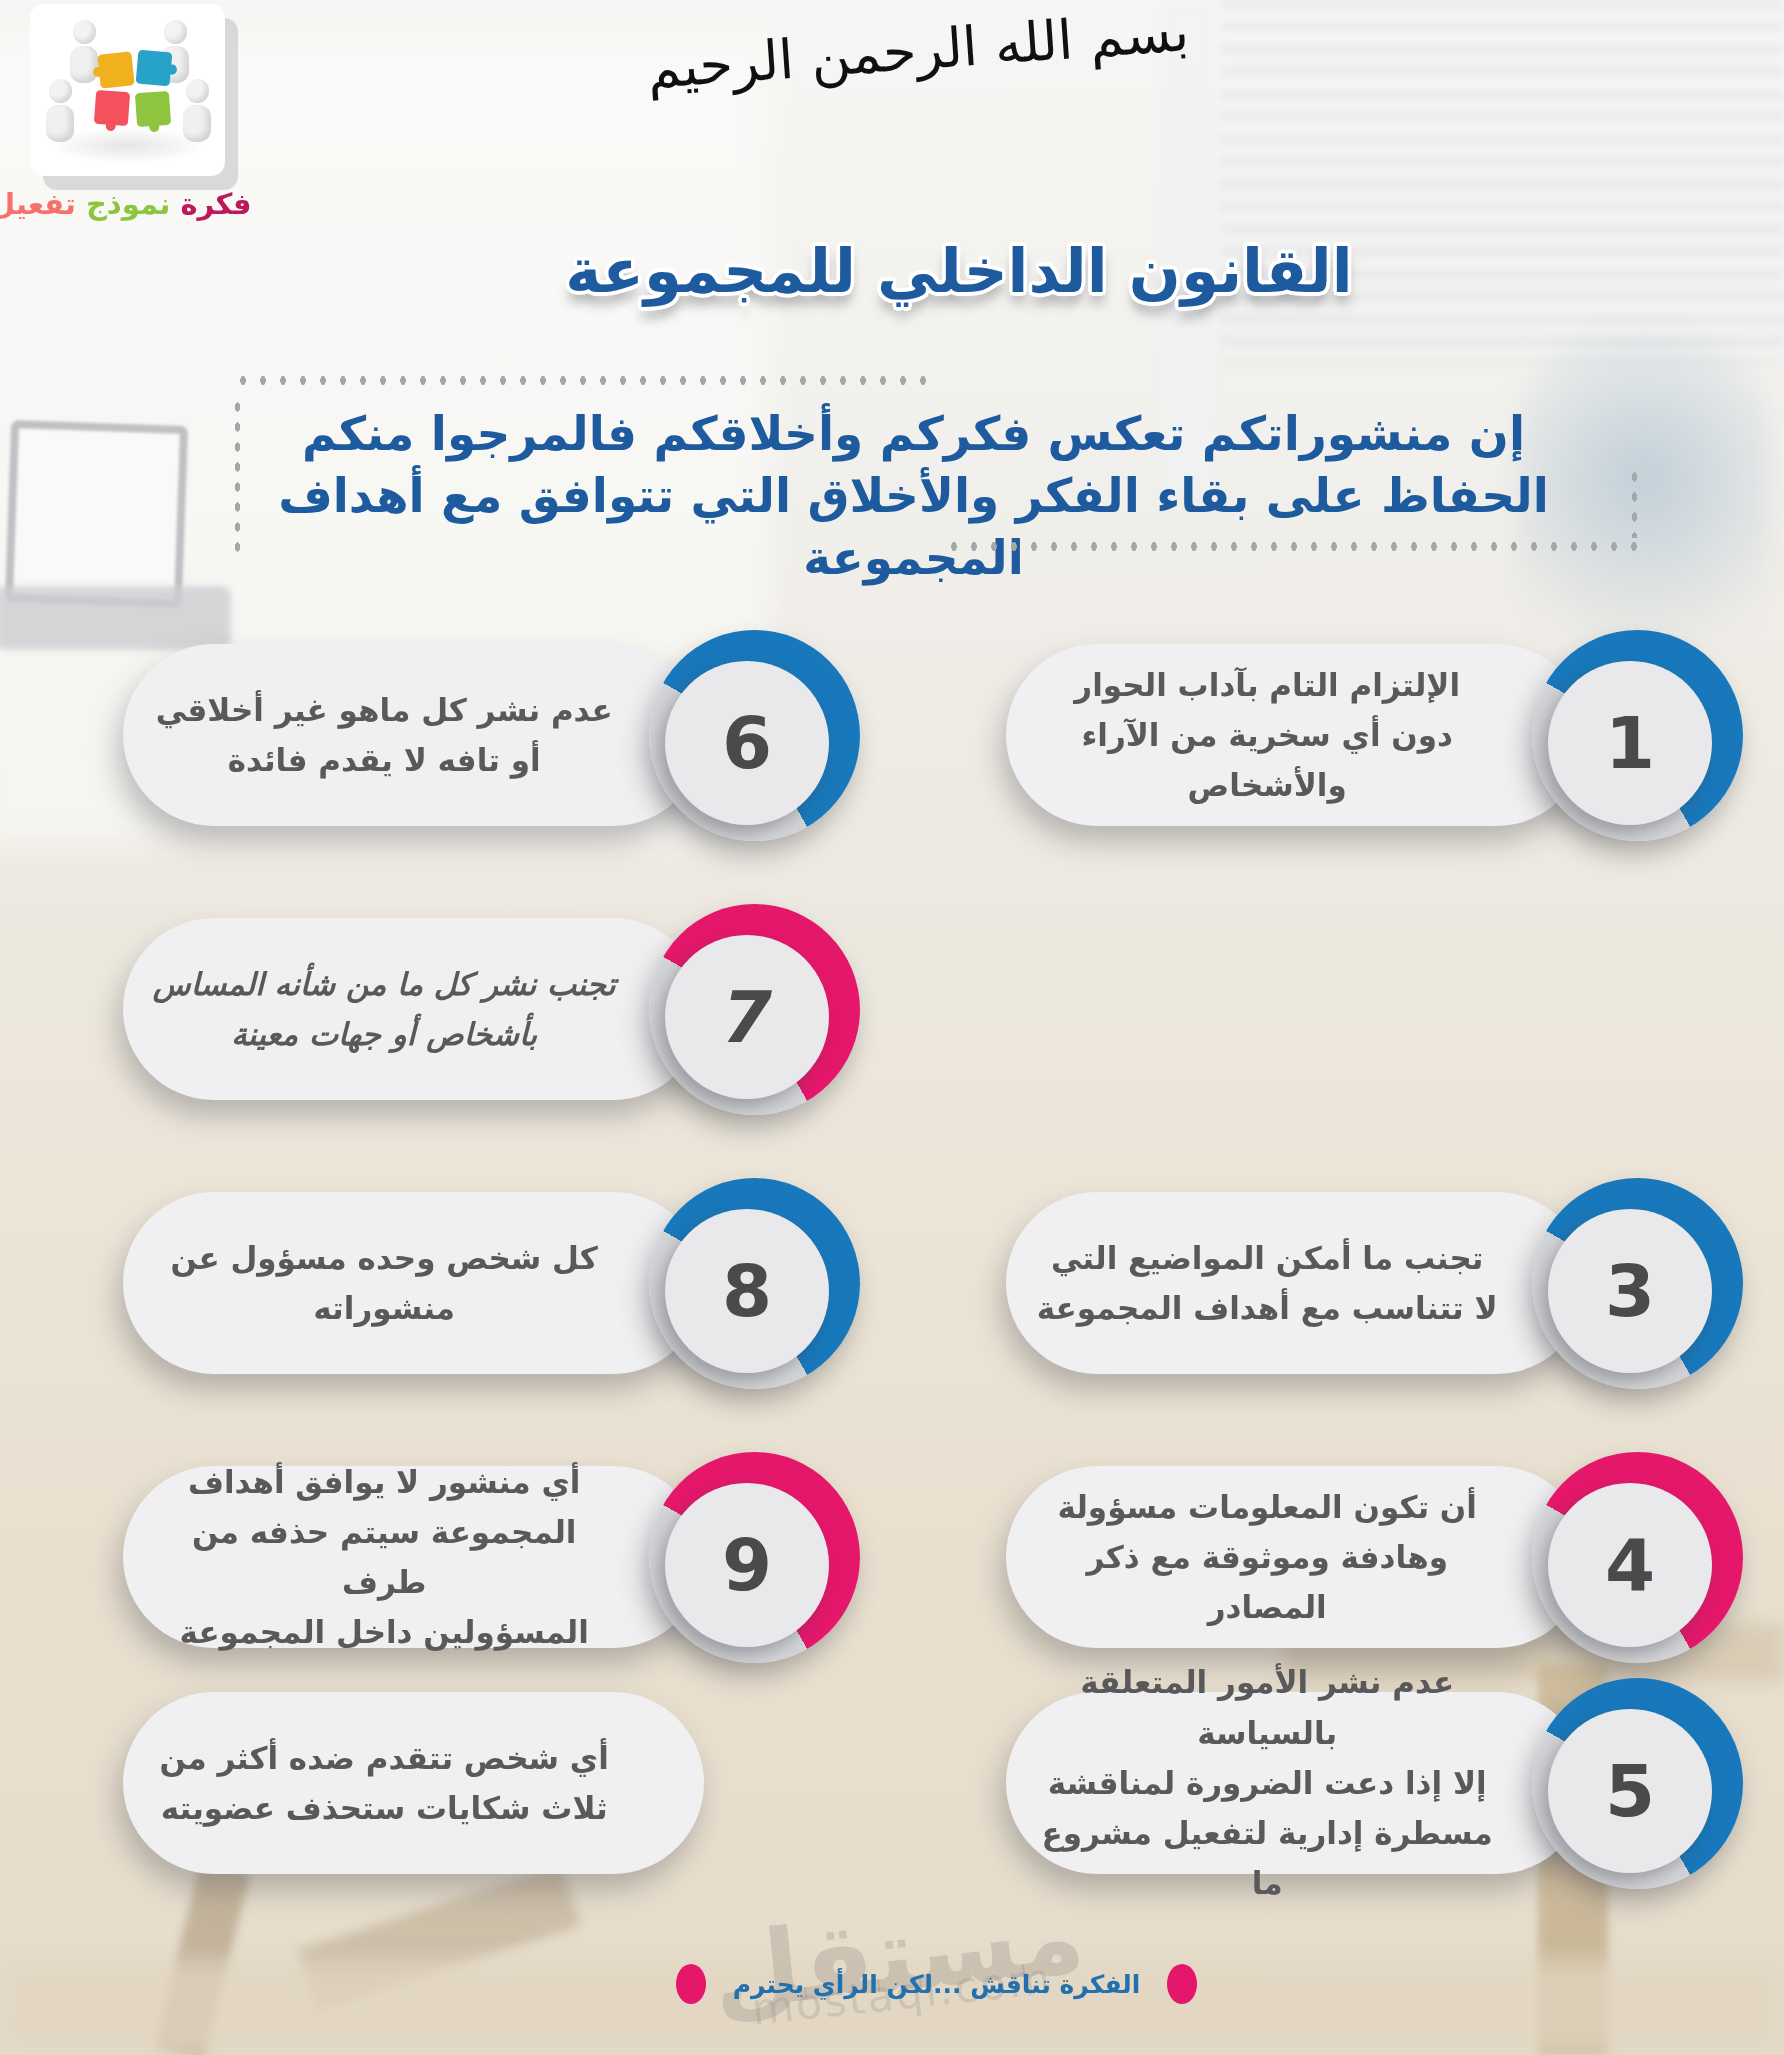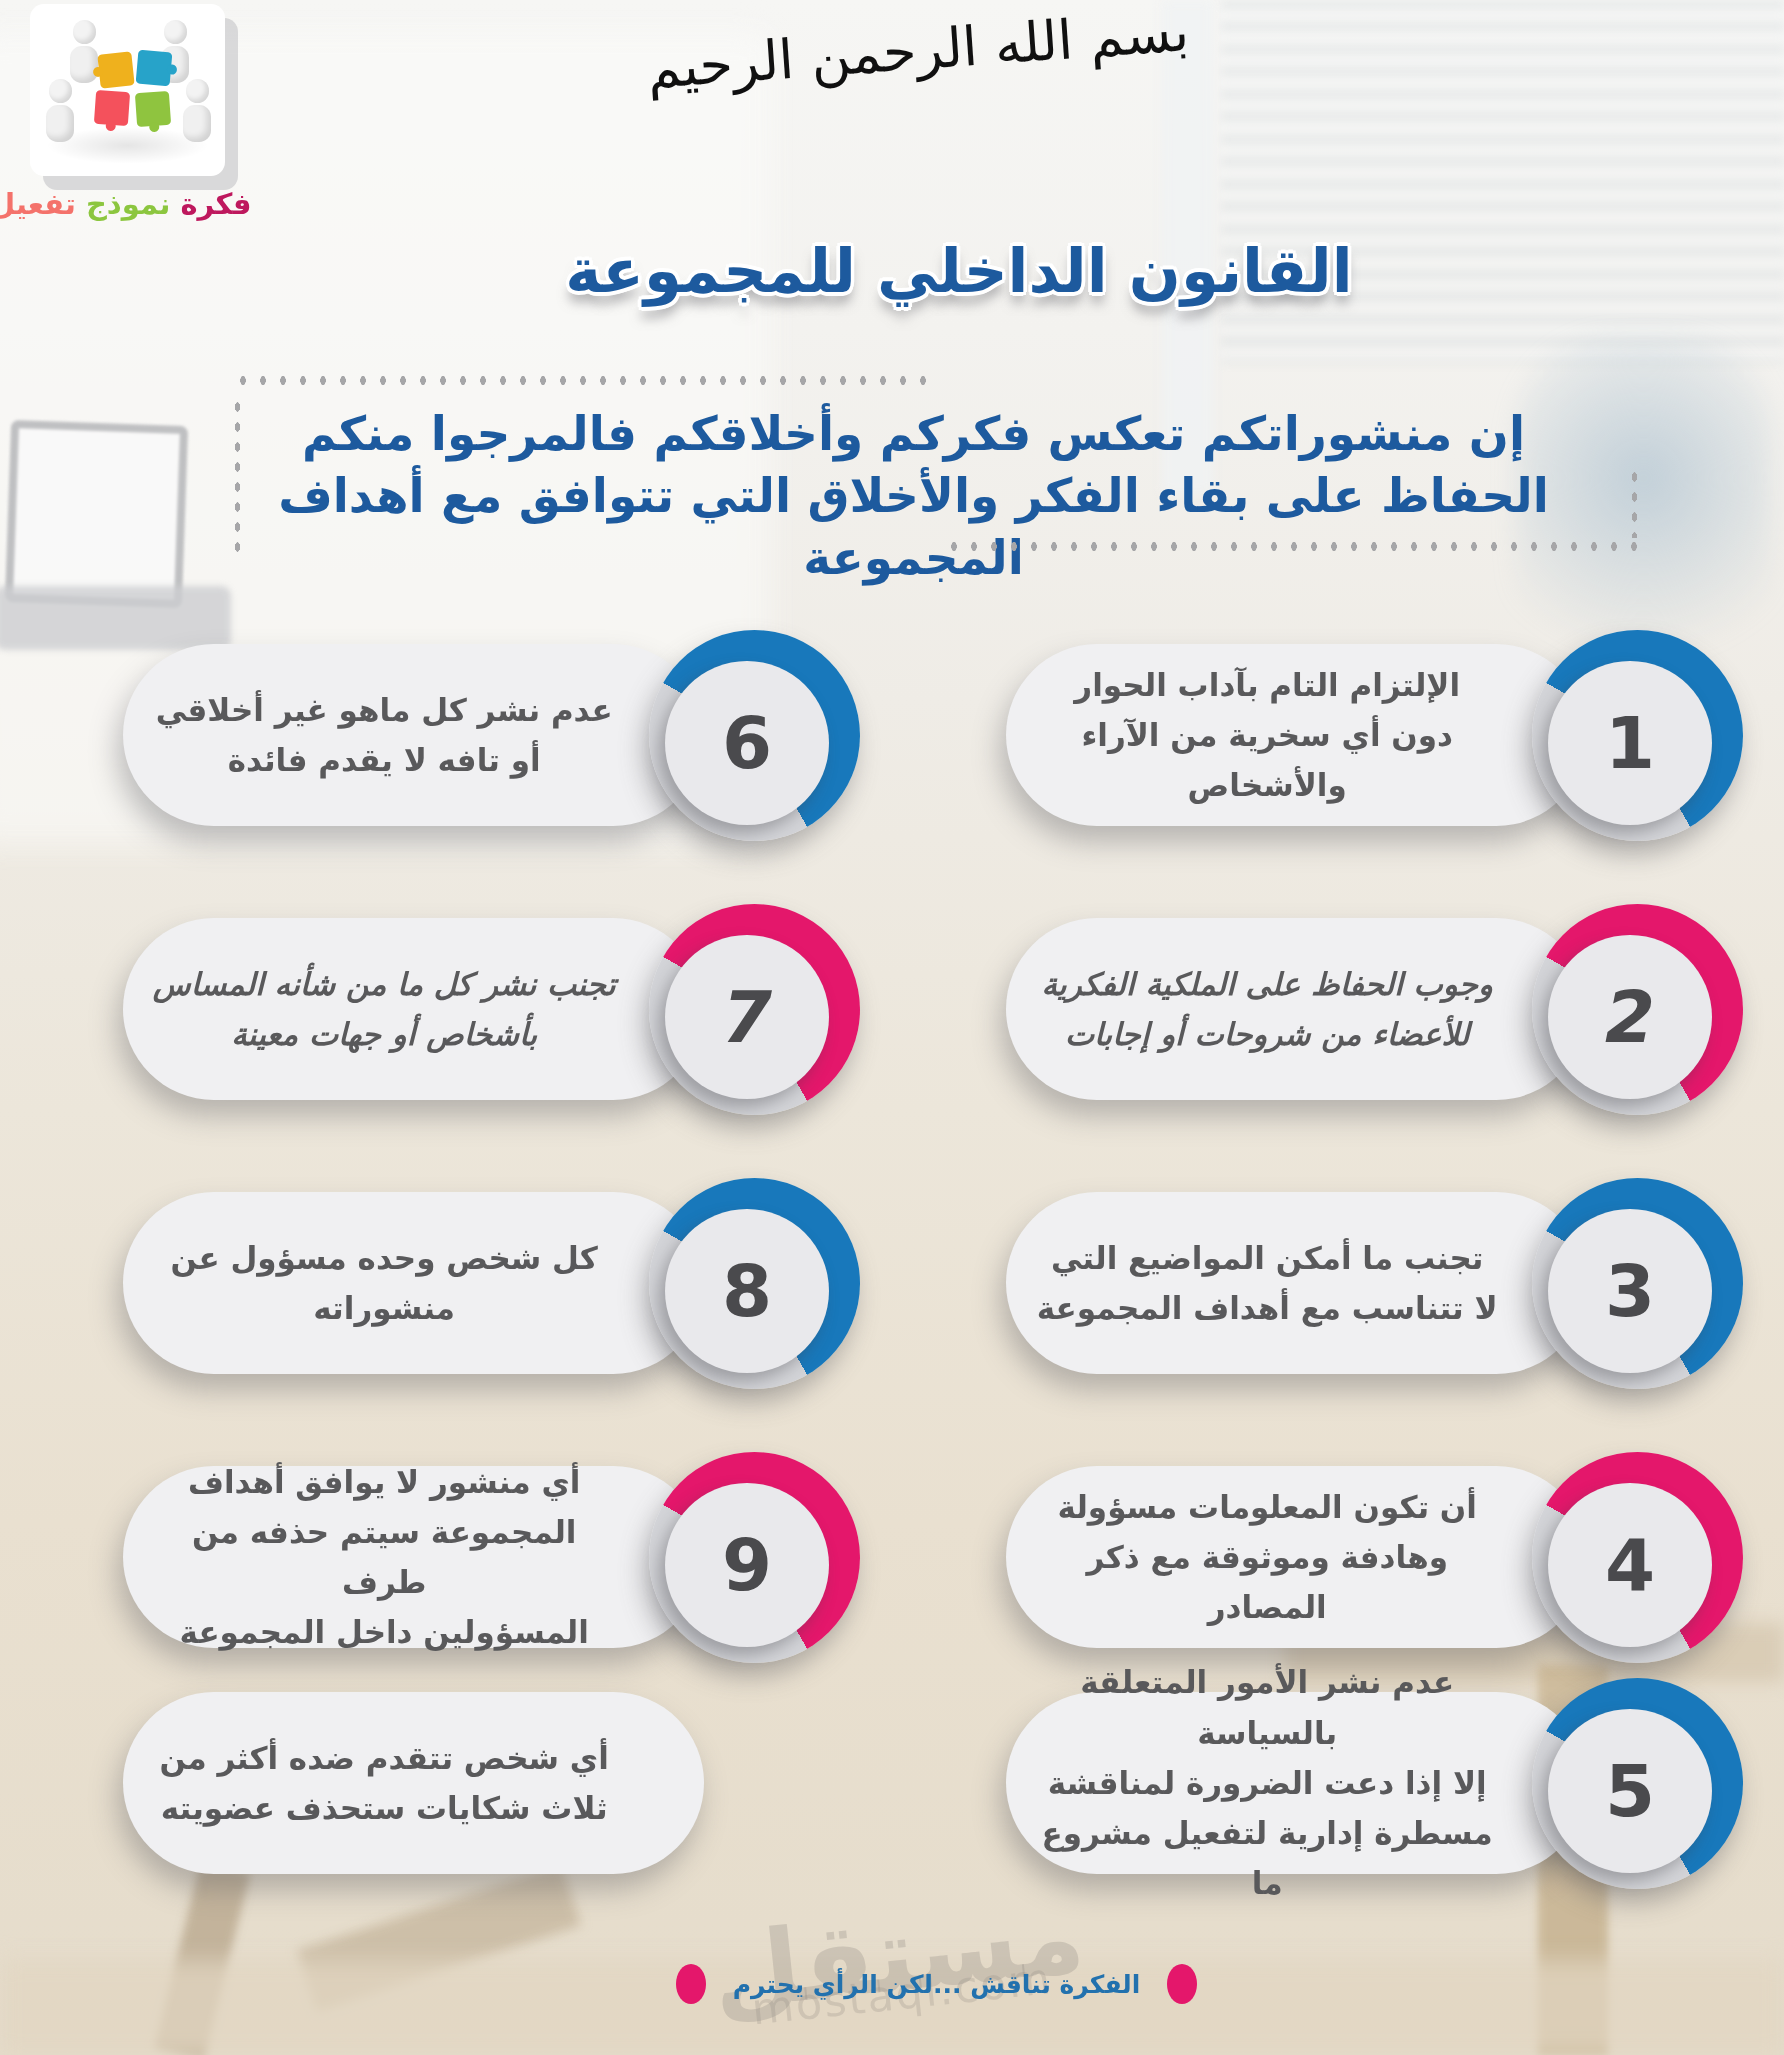--- a/index.html
+++ b/index.html
@@ -165,32 +165,20 @@
         <div class="pill-text">الإلتزام التام بآداب الحوار
 دون أي سخرية من الآراء والأشخاص</div>
       </div>
     <div class="badge" style="--accent: #1878bb;">
       <div class="badge-ring"></div>
       <div class="badge-inner">
           <span class="badge-number">1</span>
         </div>
     </div>
   </div>
-  <div class="rule-item col-right row-2">
-    <div class="pill">
-        <div class="pill-text">وجوب الحفاظ على الملكية الفكرية
-للأعضاء من شروحات أو إجابات</div>
-      </div>
-    <div class="badge" style="--accent: #e4176b;">
-      <div class="badge-ring"></div>
-      <div class="badge-inner">
-          <span class="badge-number">2</span>
-        </div>
-    </div>
-  </div>
   <div class="rule-item col-right row-3">
     <div class="pill">
         <div class="pill-text">تجنب ما أمكن المواضيع التي
 لا تتناسب مع أهداف المجموعة</div>
       </div>
     <div class="badge" style="--accent: #1878bb;">
       <div class="badge-ring"></div>
       <div class="badge-inner">
           <span class="badge-number">3</span>
         </div>

